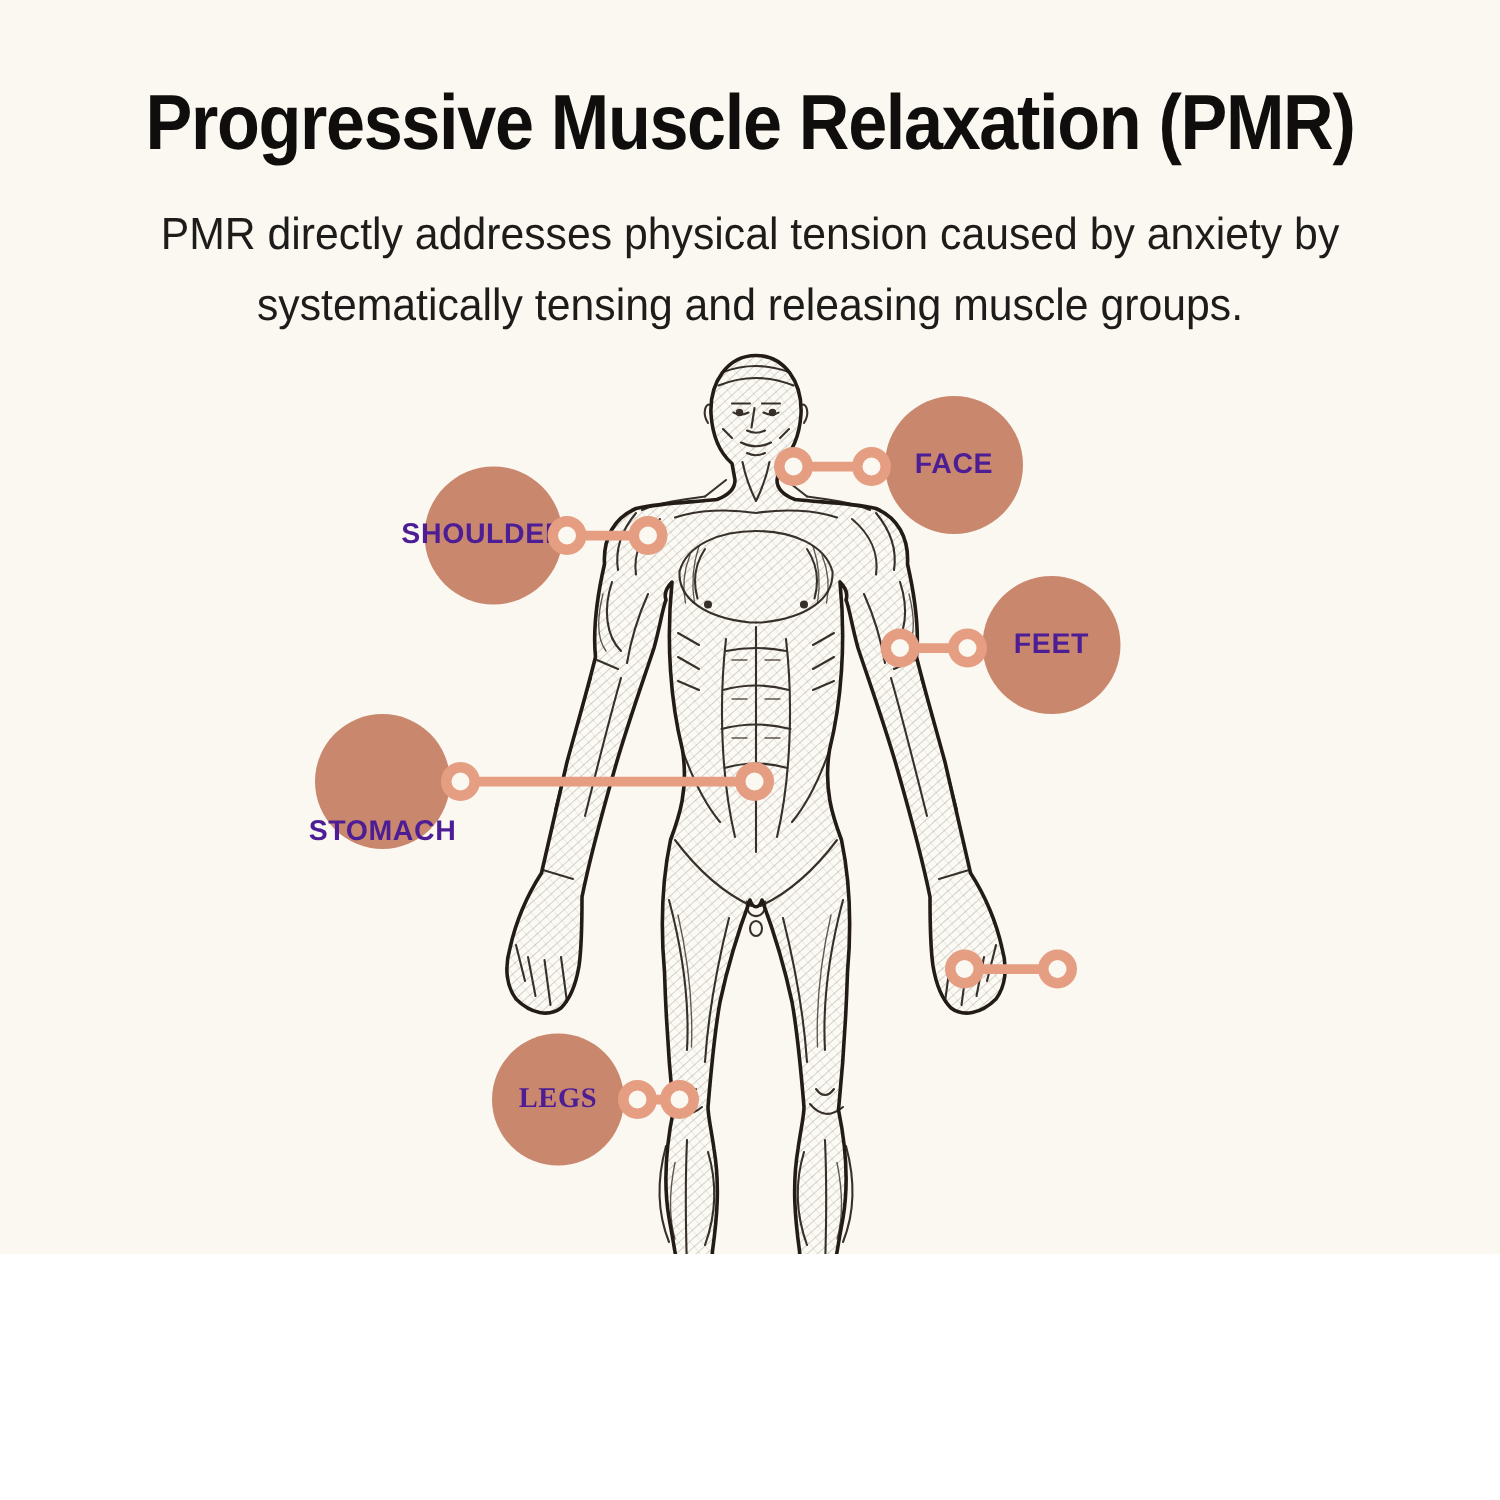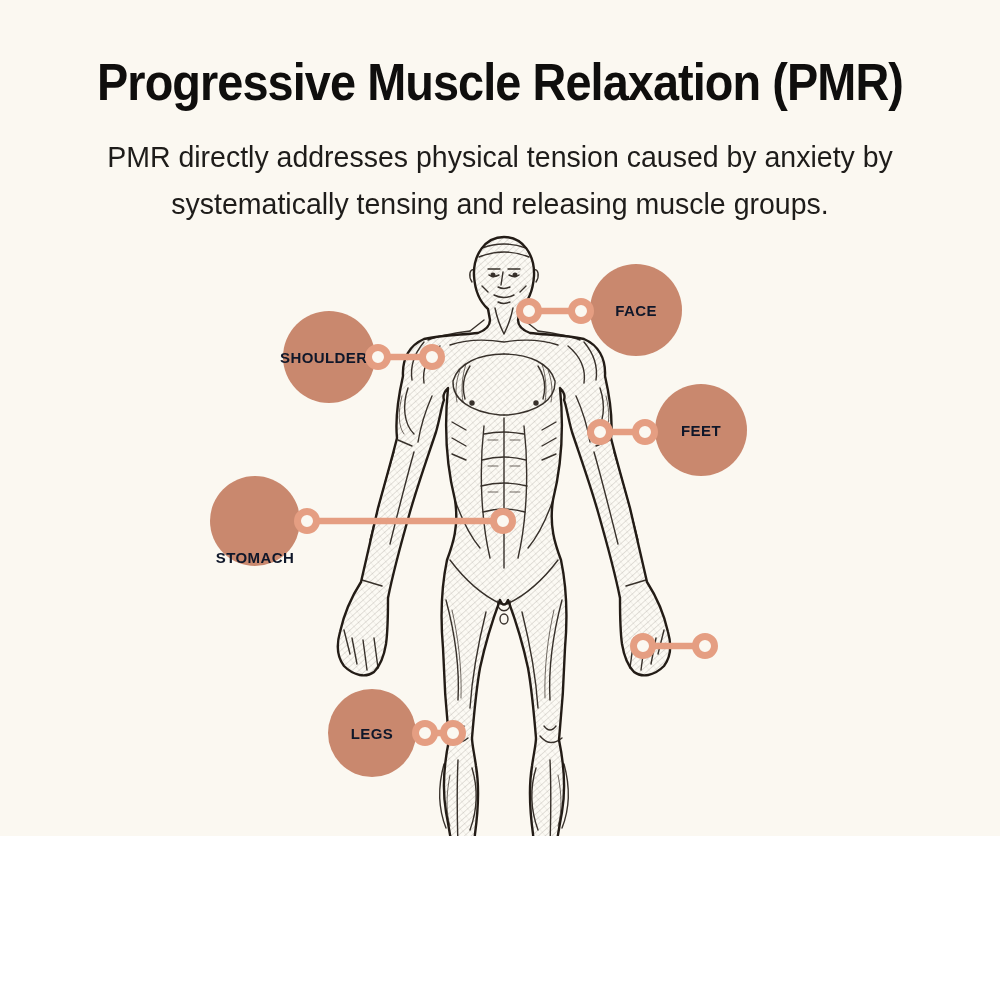--- a/index.html
+++ b/index.html
@@ -46,23 +46,23 @@
   .label-circle{
     position:absolute;
     border-radius:50%;
     background:#C9886E;
     display:flex;
     align-items:center;
     justify-content:center;
     z-index:3;
   }
   .label-circle span{
-    color:#0f172a;
+    color:#4c1d95;
     font-weight:bold;
-    font-size:15px;
+    font-size:19px;
     letter-spacing:.4px;
     white-space:nowrap;
   }
   .conn-line{stroke:#E59E82;stroke-width:6.5;stroke-linecap:round;}
   .conn-ring{fill:#FBF8F1;stroke:#E59E82;stroke-width:7;}
   .ink-outline{fill:none;stroke:#231C16;stroke-width:2.4;stroke-linejoin:round;}
   .ink-detail{fill:none;stroke:#231C16;stroke-width:1.4;stroke-linecap:round;opacity:.9;}
   .ink-fine{fill:none;stroke:#2B221B;stroke-width:.9;stroke-linecap:round;opacity:.75;}
 </style>
 </head>
@@ -241,21 +241,21 @@
     </div>
   <div class="label-circle" style="left:283px;top:311px;width:92px;height:92px;">
       <span>SHOULDERS</span>
     </div>
   <div class="label-circle" style="left:655px;top:384px;width:92px;height:92px;">
       <span>FEET</span>
     </div>
   <div class="label-circle" style="left:210px;top:476px;width:90px;height:90px;align-items:flex-end;">
       <span>STOMACH</span>
     </div>
-  <div class="label-circle" style="left:328px;top:689px;width:88px;height:88px;">
+  <div class="label-circle" style="left:328px;top:689px;width:88px;height:88px;font-family:Liberation Serif, serif;">
       <span>LEGS</span>
     </div>
   <div class="label-circle" style="left:317px;top:871px;width:90px;height:90px;">
       <span>FEET</span>
     </div>
 
   <svg class="layer connectors" viewBox="0 0 1000 1000" aria-hidden="true">
     <g>
       <line class="conn-line" x1="529" y1="311" x2="585" y2="311"></line>
       <circle class="conn-ring" cx="529" cy="311" r="9.5"></circle>

